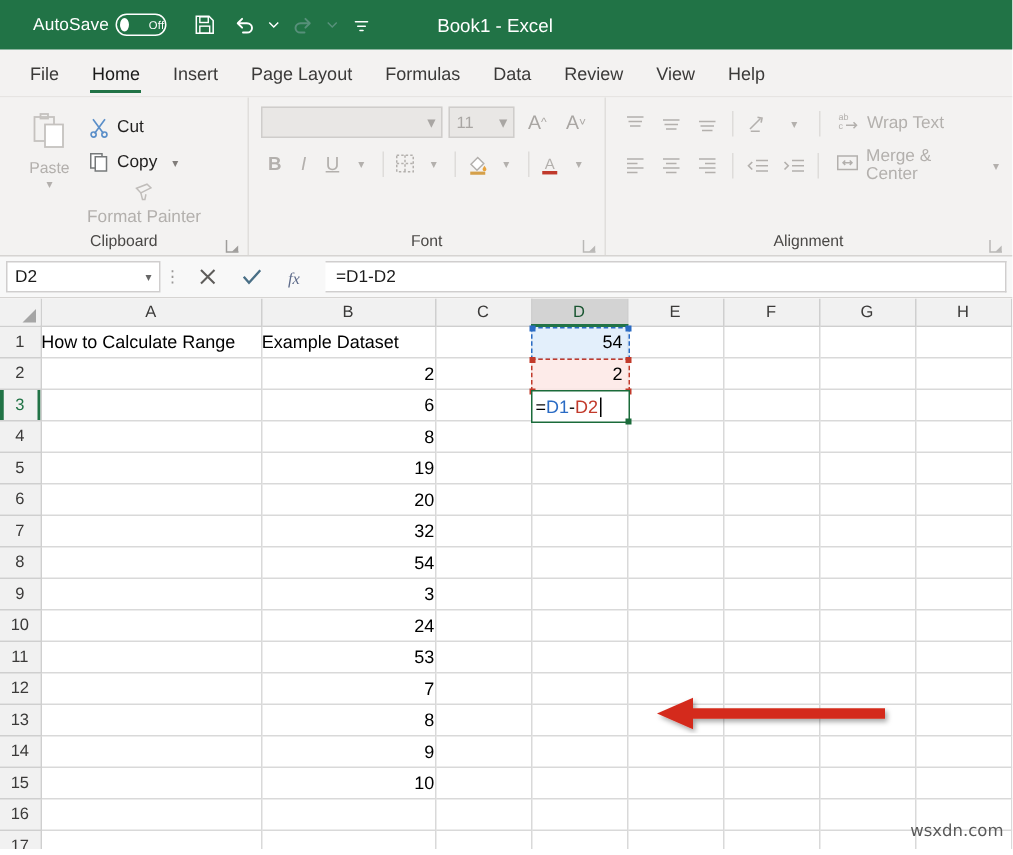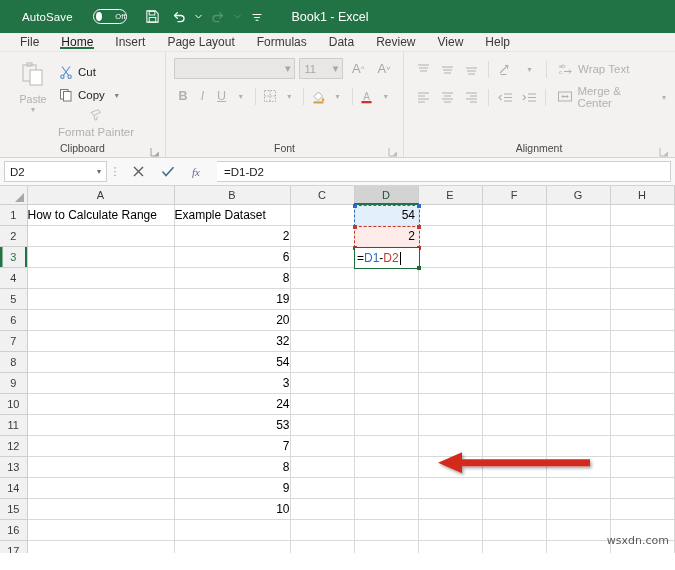--- a/index.html
+++ b/index.html
@@ -9,21 +9,21 @@
     background: #ffffff;
     overflow: hidden;
   }
   #app { position: relative; width: 675px; height: 570px; background: #fff; }
 
   
   .titlebar {
     height: 33px; background: #217346; color: #fff;
     display: flex; align-items: center; position: relative;
   }
-  .autosave-wrap { display: flex; align-items: center; margin-left: 22px; gap: 20px; text-align: right; }
+  .autosave-wrap { display: flex; align-items: center; margin-left: 22px; gap: 4px; text-align: right; }
   .autosave-label { font-size: 11.5px; letter-spacing: .1px; }
   .toggle {
     width: 34px; height: 15px; border-radius: 8px; border: 1.2px solid #ffffff;
     background: transparent; position: relative; display: flex; align-items: center;
   }
   .toggle .knob {
     width: 9px; height: 9px; border-radius: 50%; background: #fff; margin-left: 2.5px;
   }
   .toggle .state { font-size: 7.5px; color: #fff; margin-left: 13px; letter-spacing: .2px; }
   .qat { display: flex; align-items: center; gap: 2px; margin-left: 14px; }
@@ -32,21 +32,21 @@
   }
   .qat-btn svg { display: block; }
   .qat-caret { width: 11px; height: 22px; display: flex; align-items: center; justify-content: center; }
   .titletext {
     position: absolute; left: 0; right: 15px; text-align: center;
     font-size: 12.5px; pointer-events: none;
   }
 
   
   .tabstrip {
-    height: 19px; background: #f3f2f1; display: flex; align-items: stretch;
+    height: 32px; background: #f3f2f1; display: flex; align-items: stretch;
     padding-left: 9px; border-bottom: 1px solid #e6e4e2;
   }
   .tab {
     display: flex; align-items: center; padding: 0 11px;
     font-size: 12px; color: #3b3a39; position: relative; white-space: nowrap;
   }
   .tab.active { color: #1a1a1a; }
   .tab.active::after {
     content: ""; position: absolute; left: 10px; right: 10px; bottom: 2px;
     height: 2.2px; background: #217346;

